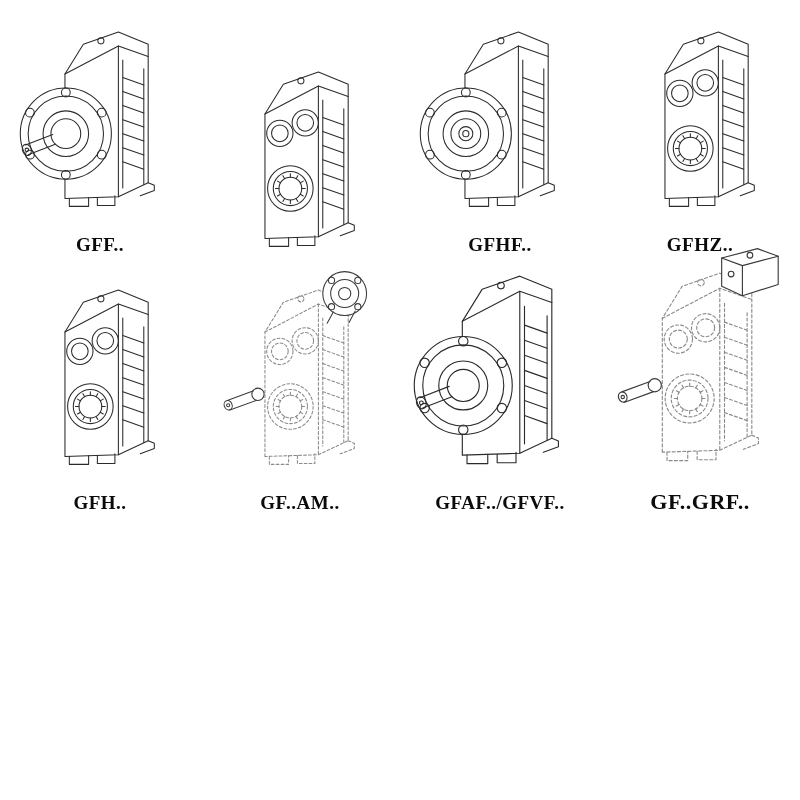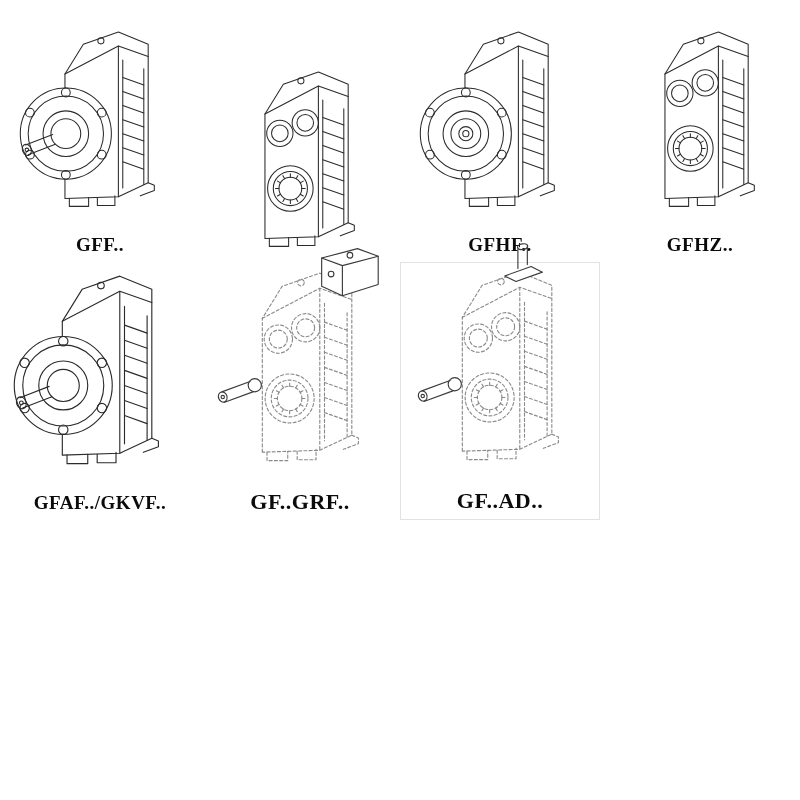--- a/index.html
+++ b/index.html
@@ -148,53 +148,61 @@
 
   <div class="cell">
     <svg class="fig solidfig" viewBox="0 0 190 242">
       <use href="#g-body"></use>
         <use href="#g-bores"></use>
         <use href="#g-spline"></use>
     </svg>
     <div class="lbl">GFHZ..</div>
   </div>
 
-
-
+  <div class="cell">
+    <svg class="fig solidfig" viewBox="0 0 190 242">
+      <use href="#g-body"></use>
+        <use href="#g-bores"></use>
+        <use href="#g-spline"></use>
+    </svg>
+    <div class="lbl">GFH..</div>
+  </div>
+
+
+  <div class="cell">
+    <svg class="fig dashfig" viewBox="0 0 190 242">
+      <use href="#g-body" class="du"></use>
+        <use href="#g-bores" class="du"></use>
+        <use href="#g-spline" class="du"></use>
+      <g class="solidpart">
+          <use href="#g-topflange"></use>
+          <use href="#g-inshaft"></use>
+        </g>
+    </svg>
+    <div class="lbl">GF..AM..</div>
+  </div>
 
 
   <div class="cell row3">
     <svg class="fig solidfig" viewBox="0 0 190 242">
       <use href="#g-body"></use>
         <use href="#g-flange"></use>
         <use href="#g-shaft"></use>
     </svg>
-    <div class="lbl">GFAF../GKVF..</div>
+    <div class="lbl">GFAF../GFVF..</div>
   </div>
 
 
   <div class="cell row3">
     <svg class="fig dashfig" viewBox="0 0 190 242">
       <use href="#g-body" class="du"></use>
         <use href="#g-bores" class="du"></use>
         <use href="#g-spline" class="du"></use>
       <g class="solidpart">
           <use href="#g-adapter"></use>
           <use href="#g-inshaft"></use>
         </g>
     </svg>
     <div class="lbl lbl-lg">GF..GRF..</div>
   </div>
 
-  <div class="cell row3 boxed">
-    <svg class="fig dashfig" viewBox="0 0 190 242">
-      <use href="#g-body" class="du"></use>
-        <use href="#g-bores" class="du"></use>
-        <use href="#g-spline" class="du"></use>
-      <g class="solidpart">
-          <use href="#g-topshaft"></use>
-          <use href="#g-inshaft"></use>
-        </g>
-    </svg>
-    <div class="lbl lbl-lg">GF..AD..</div>
-  </div>
 
 </div>
 
 </body></html>

